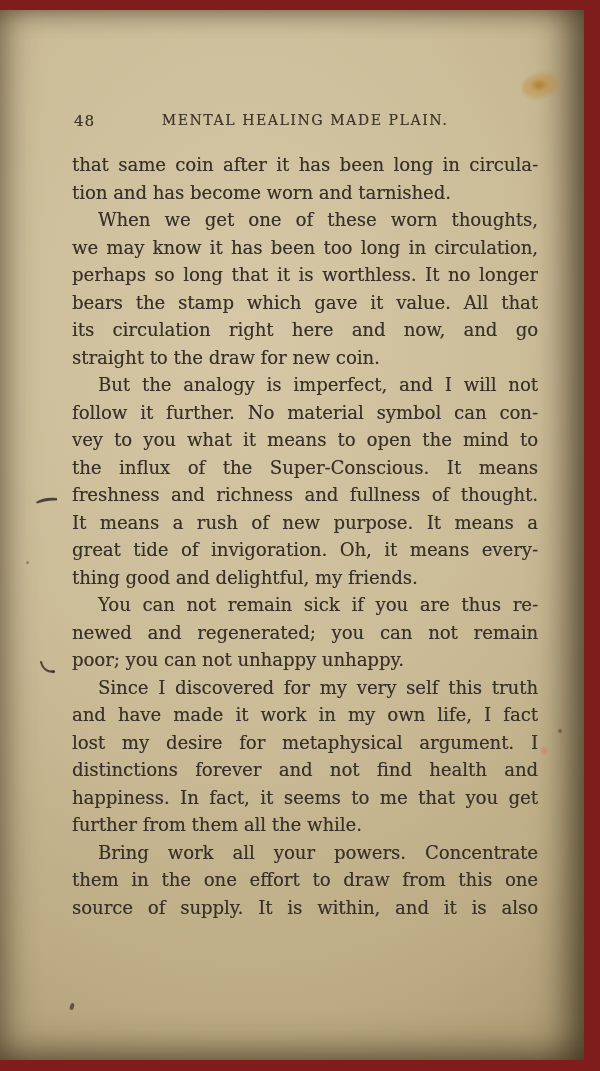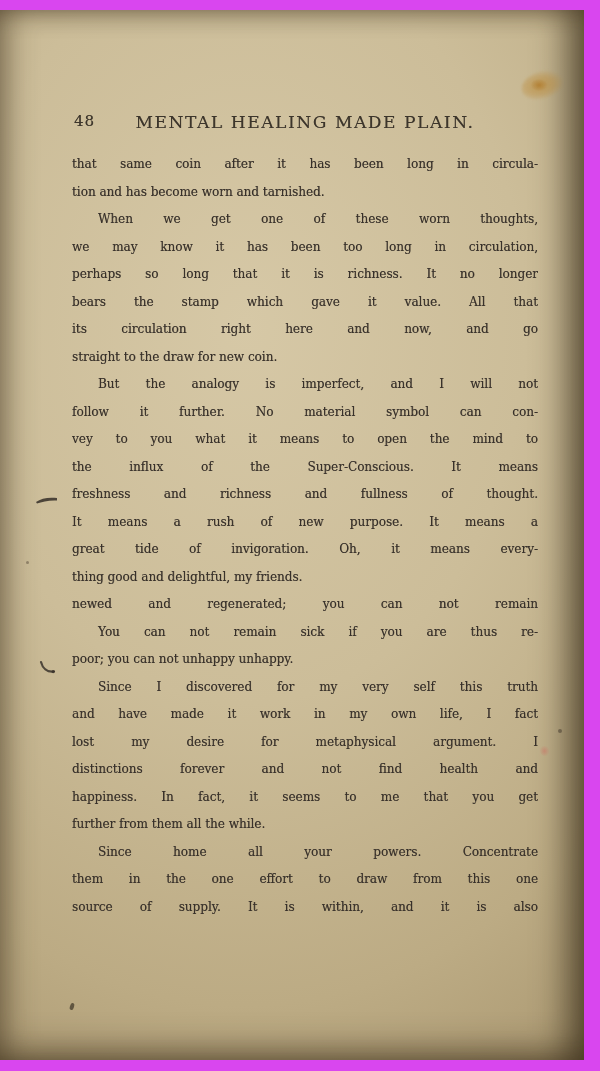--- a/index.html
+++ b/index.html
@@ -1,20 +1,20 @@
 <!DOCTYPE html>
 <html><head>
 <meta charset="utf-8">
 <style>
   html, body { margin: 0; padding: 0; background: #0b0906; }
   .screen {
     position: relative;
     width: 600px;
     height: 1071px;
-    background: #d946ef;
+    background: #7f1d1d;
     overflow: hidden;
     font-family: "DejaVu Serif", serif;
   }
   .paper {
     position: absolute;
     left: 0;
     top: 10px;
     width: 584px;
     height: 1050px;
     background: radial-gradient(120% 90% at 42% 30%,
@@ -37,31 +37,31 @@
   .pagenum {
     position: absolute;
     left: 2px;
     top: 0;
     font-size: 15px;
     letter-spacing: 1px;
   }
   .running-title {
     display: block;
     text-align: center;
-    font-size: 17px;
+    font-size: 14px;
     letter-spacing: 1.6px;
     white-space: nowrap;
   }
   .page-body {
     position: absolute;
     left: 72px;
     top: 141px;
     width: 466px;
     color: #37302a;
-    font-size: 12px;
+    font-size: 18px;
     text-shadow: 0.3px 0.3px 0.6px rgba(55,48,40,0.5);
   }
   .paragraph { margin: 0; }
   .line {
     height: 27.5px;
     line-height: 27.5px;
     text-align: justify;
     text-align-last: justify;
     overflow: hidden;
     white-space: normal;
@@ -143,50 +143,50 @@
     </div>
 
     <div class="page-body">
         <div class="paragraph">
           <div class="line">that same coin after it has been long in circula-</div>
           <div class="line lastline">tion and has become worn and tarnished.</div>
         </div>
         <div class="paragraph">
           <div class="line indent">When we get one of these worn thoughts,</div>
           <div class="line">we may know it has been too long in circulation,</div>
-          <div class="line">perhaps so long that it is richness. It no longer</div>
+          <div class="line">perhaps so long that it is worthless. It no longer</div>
           <div class="line">bears the stamp which gave it value. All that</div>
           <div class="line">its circulation right here and now, and go</div>
           <div class="line lastline">straight to the draw for new coin.</div>
         </div>
         <div class="paragraph">
           <div class="line indent">But the analogy is imperfect, and I will not</div>
           <div class="line">follow it further. No material symbol can con-</div>
           <div class="line">vey to you what it means to open the mind to</div>
           <div class="line">the influx of the Super-Conscious. It means</div>
           <div class="line">freshness and richness and fullness of thought.</div>
           <div class="line">It means a rush of new purpose. It means a</div>
           <div class="line">great tide of invigoration. Oh, it means every-</div>
           <div class="line lastline">thing good and delightful, my friends.</div>
         </div>
         <div class="paragraph">
+          <div class="line indent">You can not remain sick if you are thus re-</div>
           <div class="line">newed and regenerated; you can not remain</div>
-          <div class="line indent">You can not remain sick if you are thus re-</div>
           <div class="line lastline">poor; you can not unhappy unhappy.</div>
         </div>
         <div class="paragraph">
           <div class="line indent">Since I discovered for my very self this truth</div>
           <div class="line">and have made it work in my own life, I fact</div>
           <div class="line">lost my desire for metaphysical argument. I</div>
           <div class="line">distinctions forever and not find health and</div>
           <div class="line">happiness. In fact, it seems to me that you get</div>
           <div class="line lastline">further from them all the while.</div>
         </div>
         <div class="paragraph">
-          <div class="line indent">Since home all your powers. Concentrate</div>
+          <div class="line indent">Bring work all your powers. Concentrate</div>
           <div class="line">them in the one effort to draw from this one</div>
           <div class="line">source of supply. It is within, and it is also</div>
         </div>
       </div>
 
     <div class="stain"></div>
     <div class="stain-core"></div>
 
     <div class="mark-dash">
       <svg width="24" height="10" viewBox="0 0 24 10">

